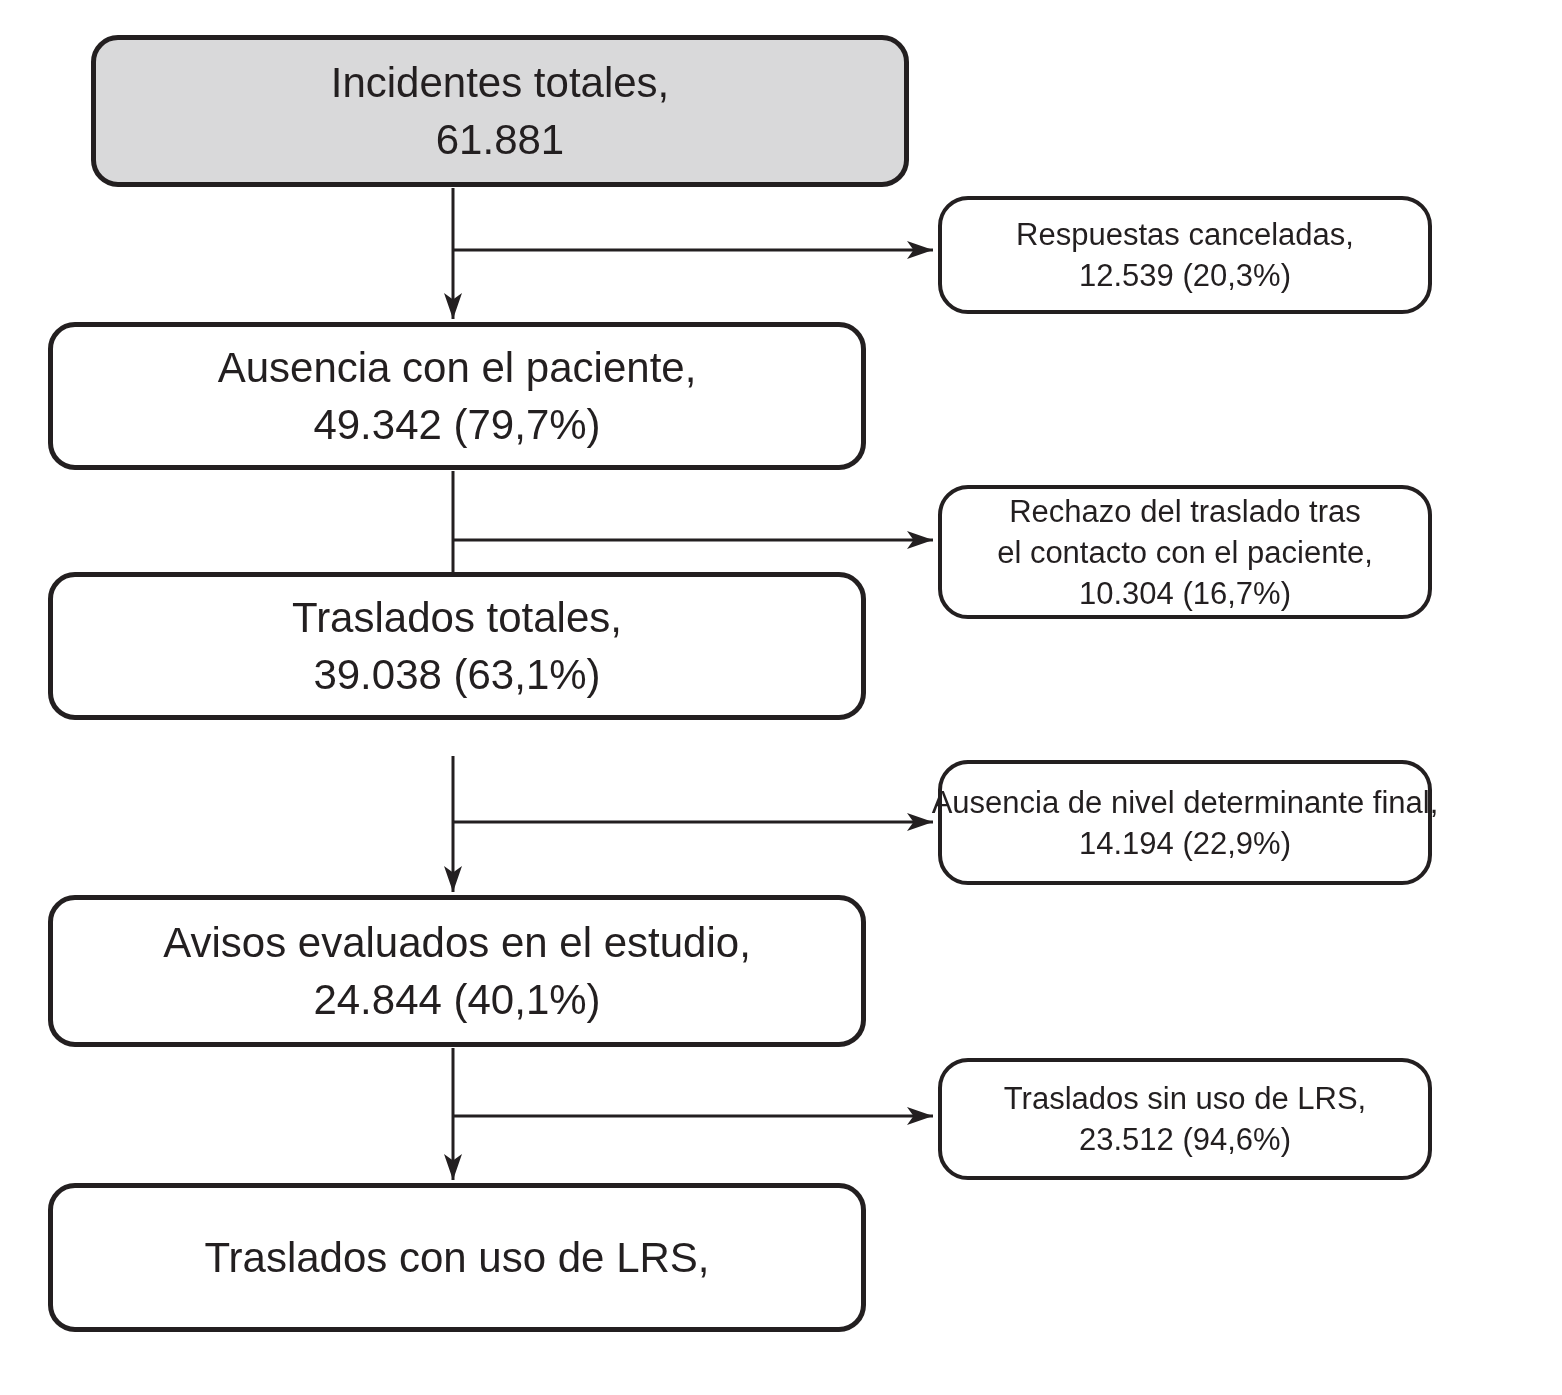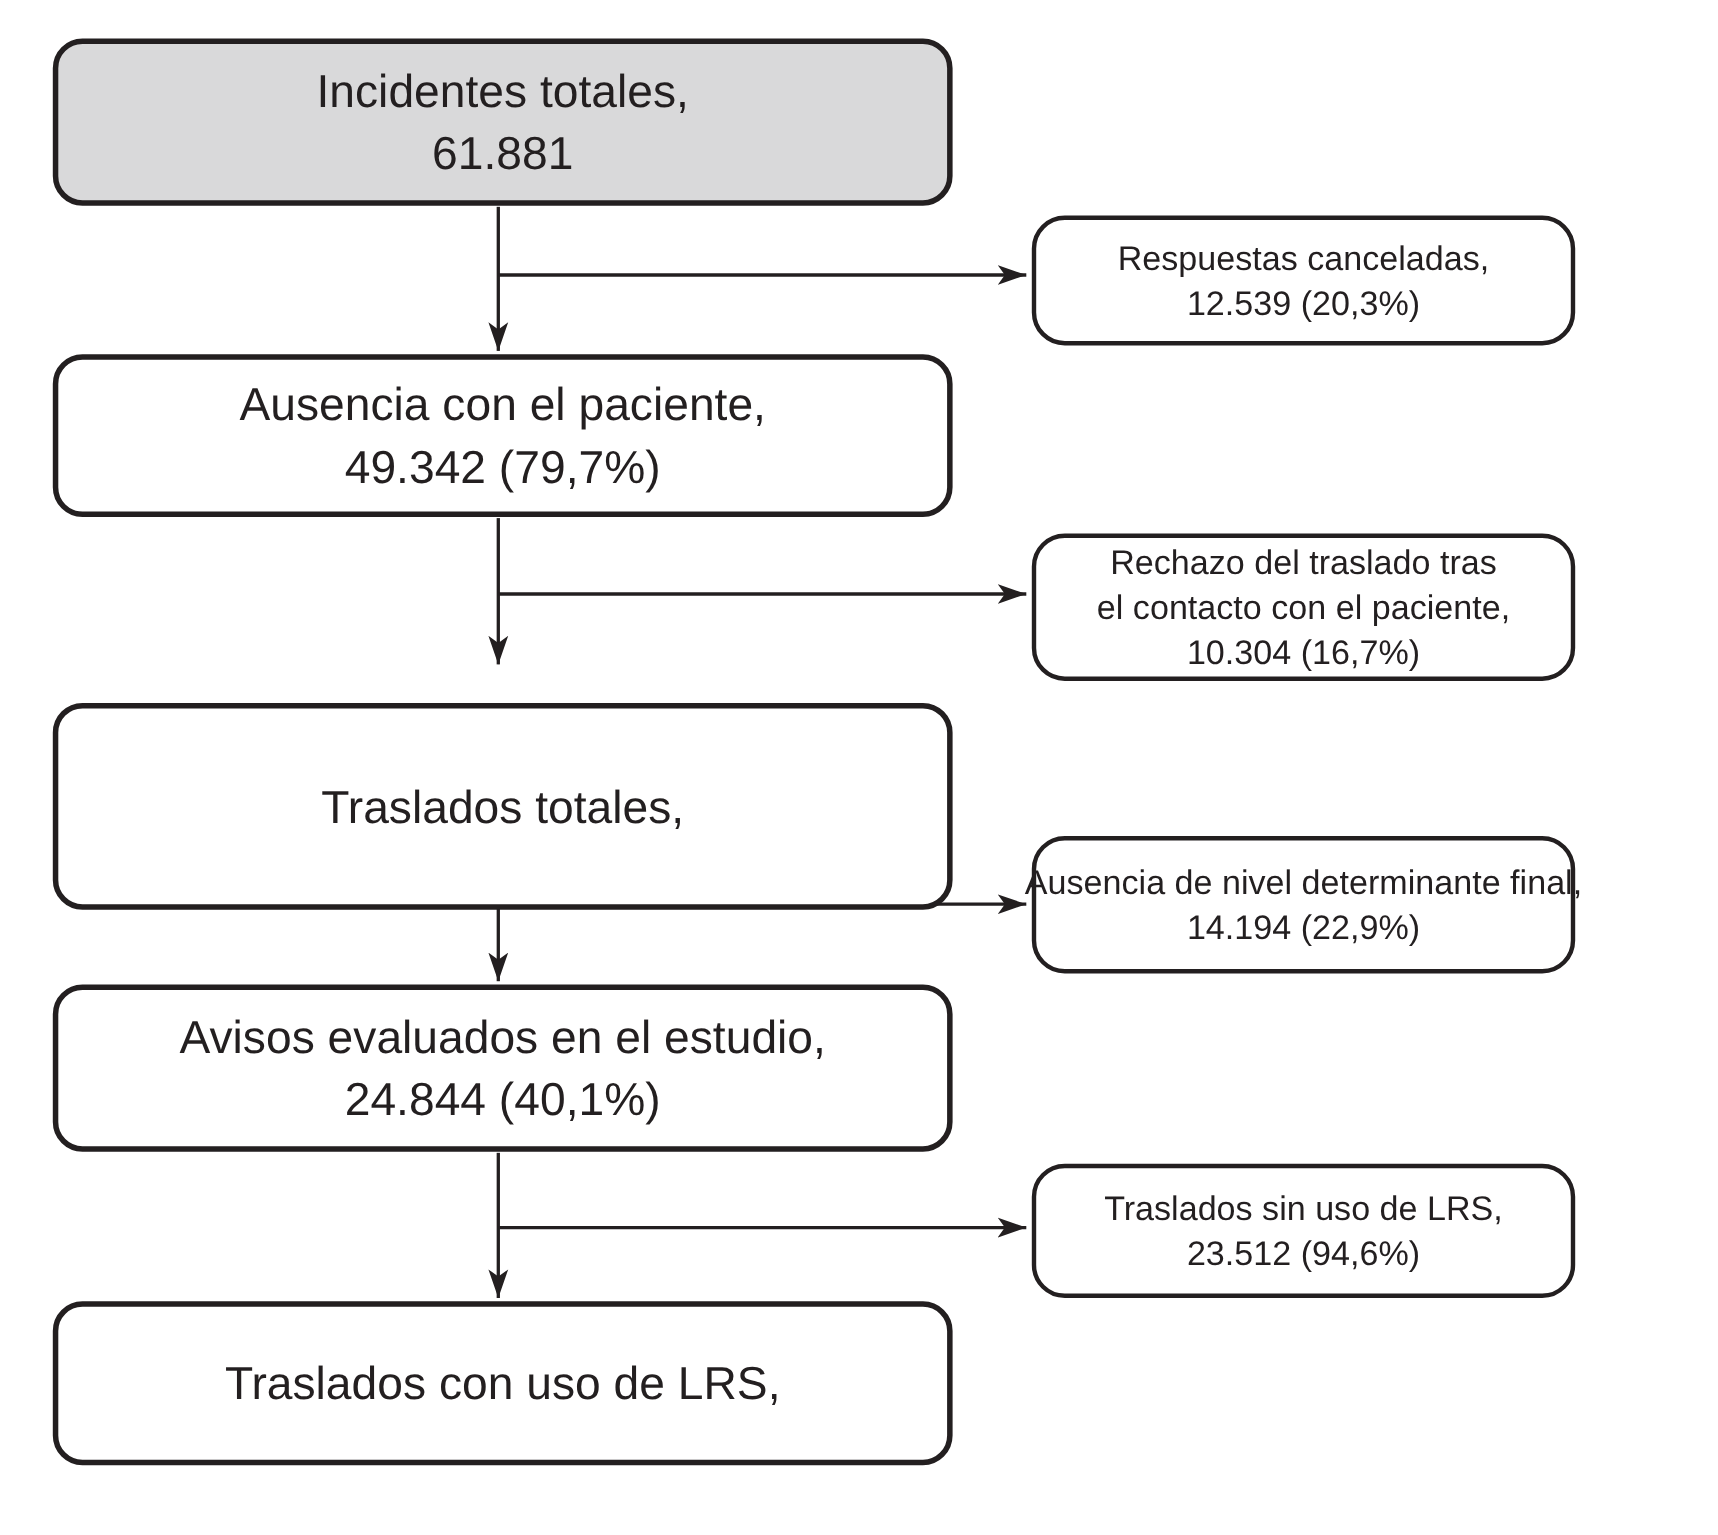--- a/index.html
+++ b/index.html
@@ -47,21 +47,21 @@
     line-height: 57px;
     border-width: 5px;
   }
   .box.side {
     left: 938px;
     width: 494px;
     border-radius: 30px;
     font-size: 31px;
     line-height: 41px;
   }
-  .box.gray { background: var(--root-fill); }
+  .box.gray { background: var(--root-fill); margin-left: 43px; }
   .bline { white-space: nowrap; }
 </style>
 </head>
 <body>
 
 <div class="canvas">
 
   <svg class="connectors" viewBox="0 0 1562 1395" aria-hidden="true">
     <defs>
       <marker id="arrow" markerUnits="userSpaceOnUse" markerWidth="28" markerHeight="22" refX="26" refY="10" orient="auto">
@@ -83,22 +83,23 @@
   <div class="box main gray" style="top:35px;height:152px">
     <div class="bline">Incidentes totales,</div>
     <div class="bline">61.881</div>
   </div>
 
   <div class="box main" style="top:322px;height:148px">
     <div class="bline">Ausencia con el paciente,</div>
     <div class="bline">49.342 (79,7%)</div>
   </div>
 
-  <div class="box main" style="top:639px;height:188px">
+  <div class="box main" style="top:572px;height:148px">
     <div class="bline">Traslados totales,</div>
+    <div class="bline">39.038 (63,1%)</div>
   </div>
 
   <div class="box main" style="top:895px;height:152px">
     <div class="bline">Avisos evaluados en el estudio,</div>
     <div class="bline">24.844 (40,1%)</div>
   </div>
 
   <div class="box main" style="top:1183px;height:149px">
     <div class="bline">Traslados con uso de LRS,</div>
   </div>

